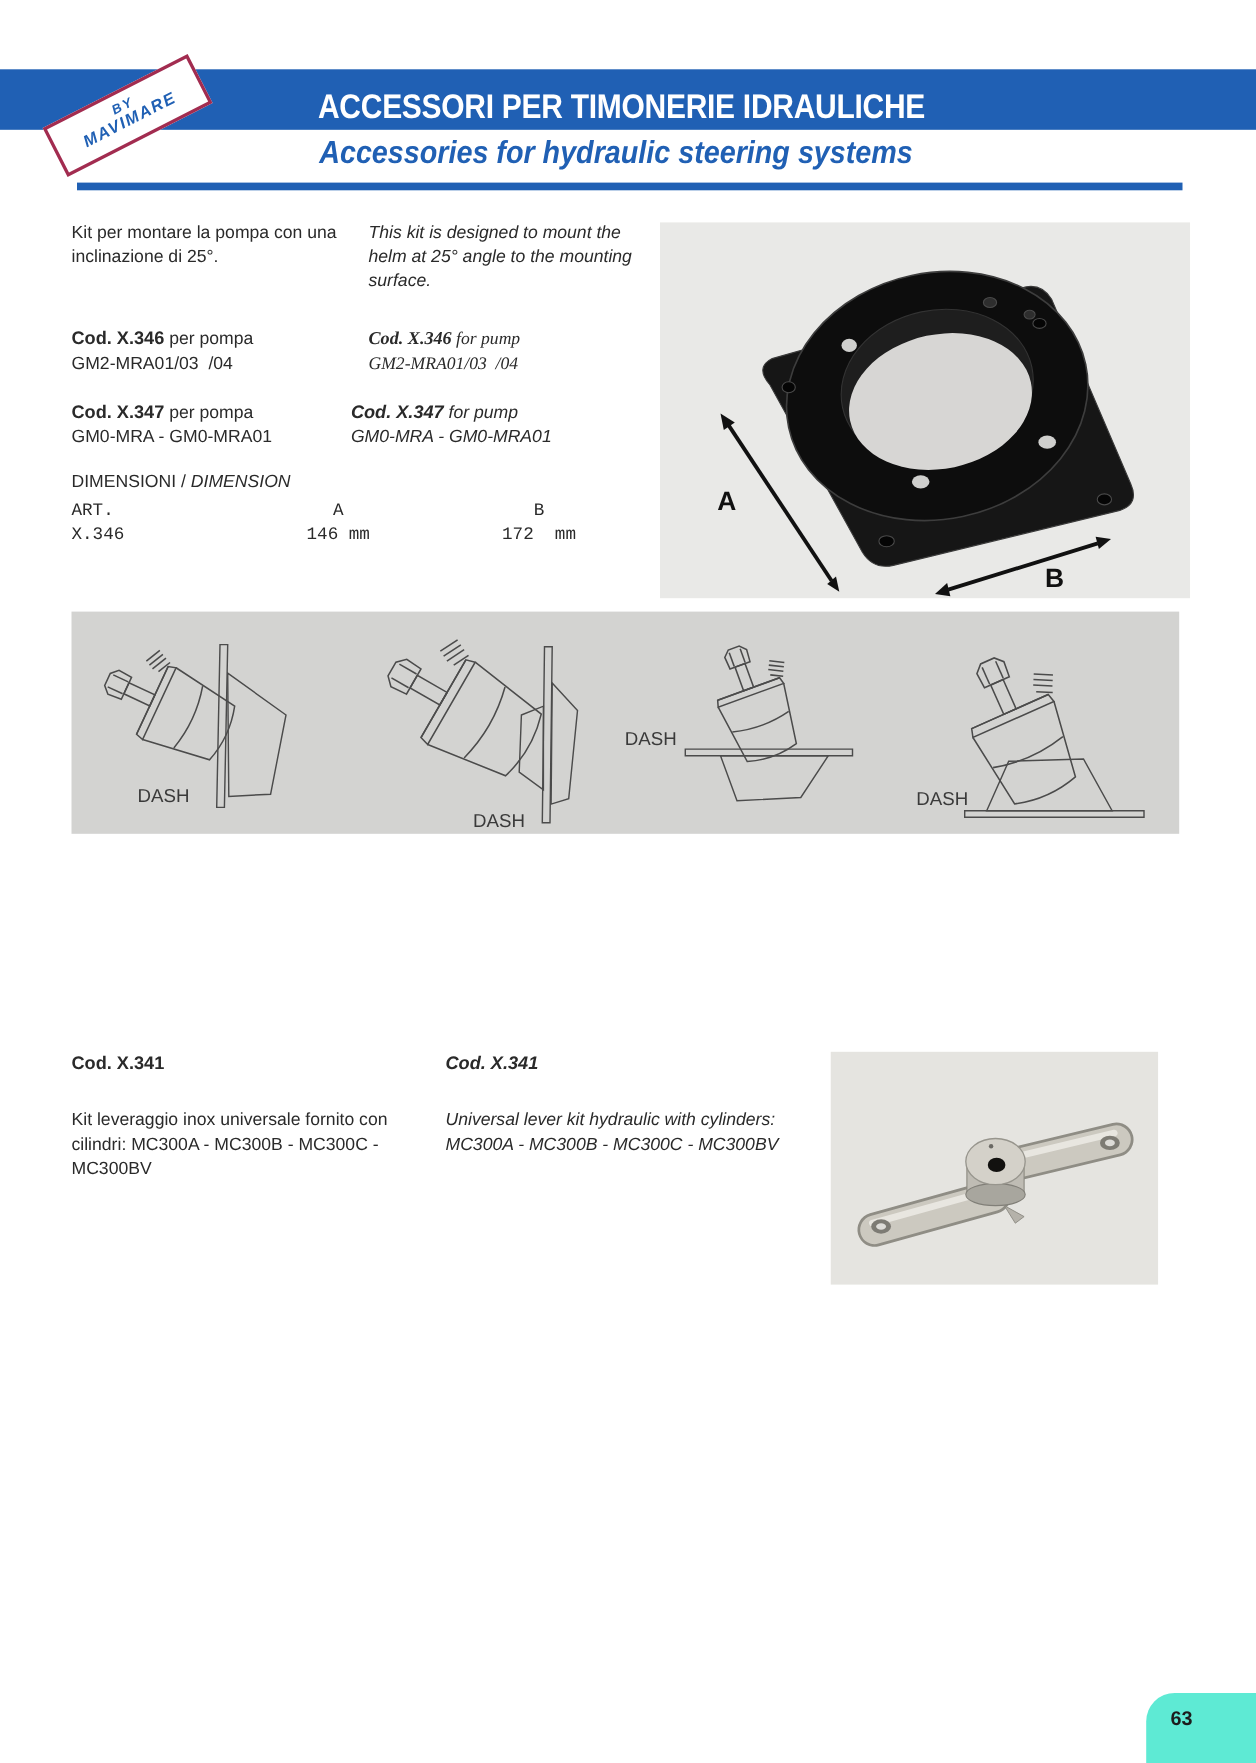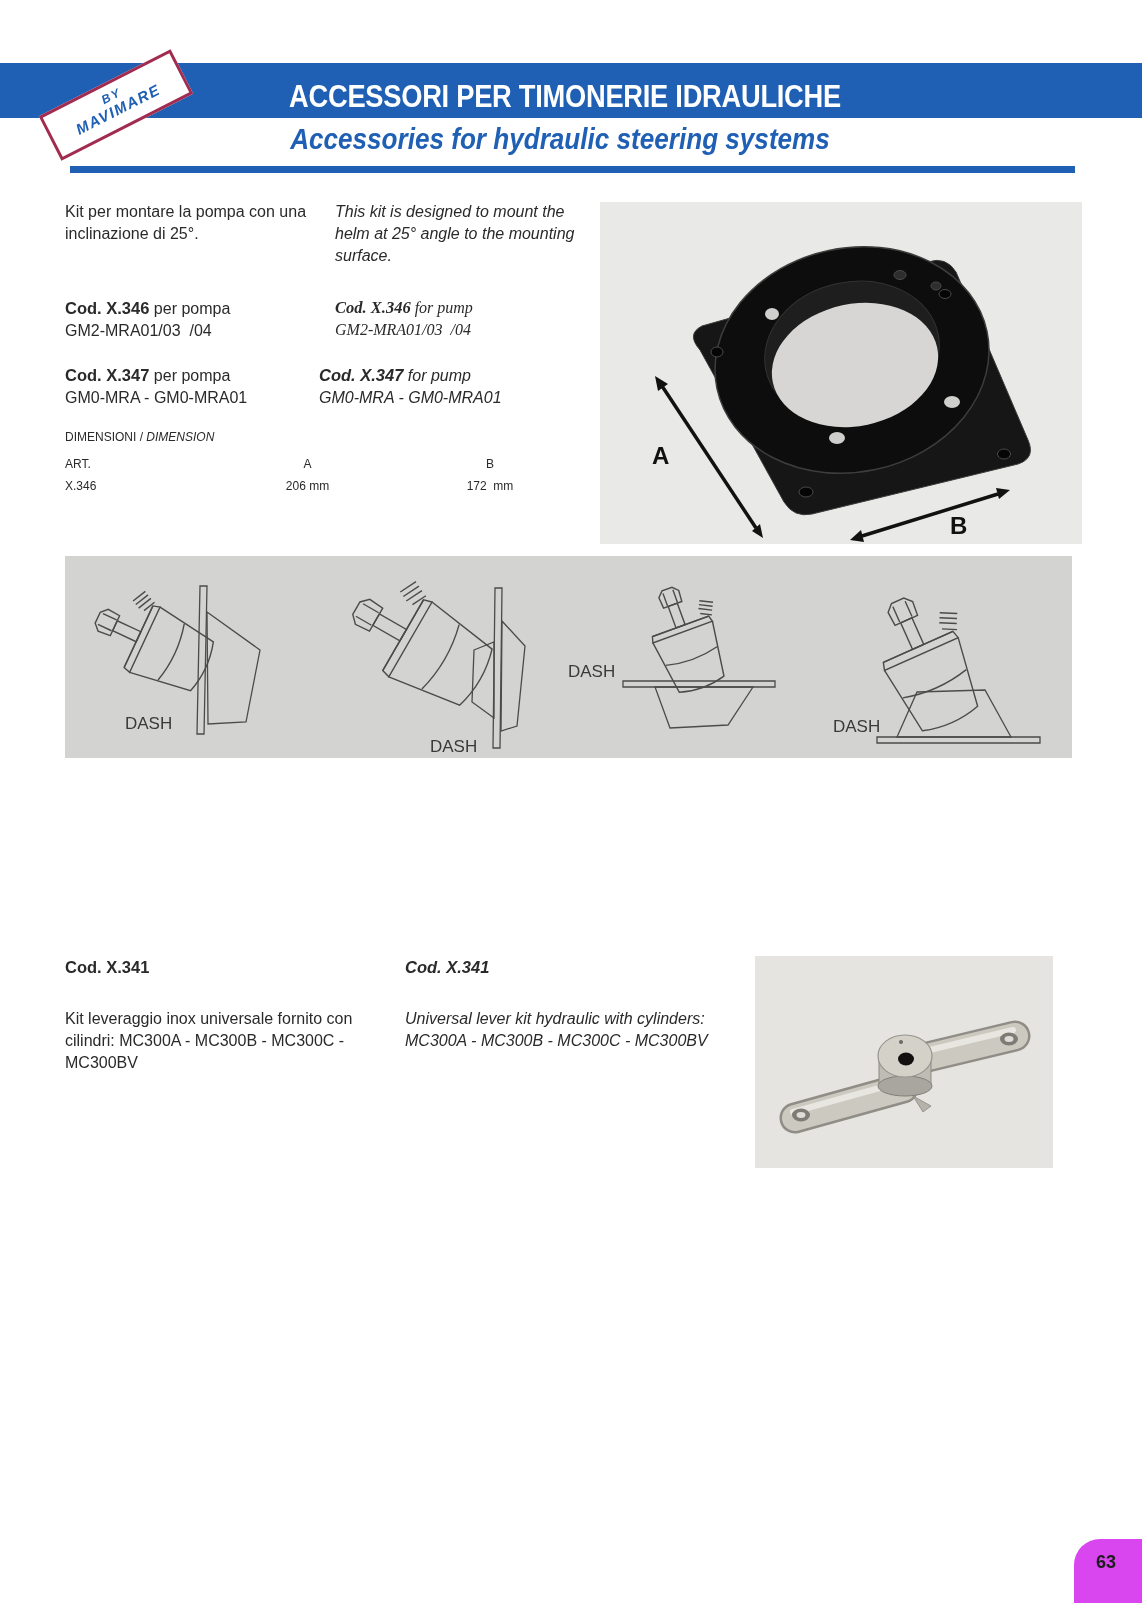--- a/index.html
+++ b/index.html
@@ -23,37 +23,37 @@
   .logo .l2{font-size:15px;letter-spacing:1.5px;}
 
   
   .txt{font-size:16px;line-height:22px;}
   .it{font-style:normal;}
   .en{font-style:italic;}
   .cod{font-weight:bold;font-size:16.5px;margin-top:44px;}
   p{margin:0;}
 
   
-  .dim-label{left:65px;top:430px;font-size:12px;}
-  .dim-table{left:65px;top:453px;font-size:12px;line-height:22px;}
+  .dim-label{left:65px;top:430px;font-size:16px;}
+  .dim-table{left:65px;top:453px;font-size:16px;line-height:22px;font-family:Liberation Mono, monospace;}
   .dim-row{display:flex;}
   .dc1{width:175px;text-align:left;}
   .dc2{width:135px;text-align:center;}
   .dc3{width:230px;text-align:center;white-space:pre;}
 
   
   .photo1{left:600px;top:202px;width:482px;height:342px;}
   .photo2{left:755px;top:956px;width:298px;height:212px;}
 
   
   .band{left:65px;top:556px;width:1007px;height:202px;background:#d3d3d1;}
   .band svg text{font-family:"Liberation Sans",sans-serif;font-size:17px;fill:#3a3a3a;}
 
   
-  .badge{right:0;bottom:0;width:68px;height:64px;background:#d946ef;border-top-left-radius:26px;}
+  .badge{right:0;bottom:0;width:68px;height:64px;background:#5eead4;border-top-left-radius:26px;padding-left:32px;}
   .badge span{position:absolute;left:22px;top:13px;font-size:18px;font-weight:bold;color:#1c1c1c;}
 </style>
 </head>
 <body>
 
 <svg width="0" height="0" style="position:absolute" aria-hidden="true">
   <defs>
     <g id="pump" fill="none" stroke="#4b4b4b" stroke-width="1.4">
       <polygon points="-11,-74 -12,-87 -6,-93 6,-93 12,-87 11,-74" vector-effect="non-scaling-stroke"></polygon>
       <line x1="-6" y1="-90" x2="-6" y2="-75" vector-effect="non-scaling-stroke"></line>
@@ -108,21 +108,21 @@
     <span class="en">DIMENSION</span>
   </div>
   <div class="abs dim-table">
     <div class="dim-row">
       <span class="dc1">ART.</span>
       <span class="dc2">A</span>
       <span class="dc3">B</span>
     </div>
     <div class="dim-row">
       <span class="dc1">X.346</span>
-      <span class="dc2">206 mm</span>
+      <span class="dc2">146 mm</span>
       <span class="dc3">172  mm</span>
     </div>
   </div>
 
   <svg class="abs photo1" viewBox="0 0 482 342">
     <rect x="0" y="0" width="482" height="342" fill="#e9e9e7"></rect>
 
     <path d="M100,148 Q86,132 102,124 L328,60 Q346,54 356,70 L428,238 Q436,256 418,262 L212,312 Q194,316 184,300 Z" fill="#161616" stroke="#3a3a3a" stroke-width="1"></path>
 
     <ellipse cx="252" cy="158" rx="138" ry="112" transform="rotate(-12 252 158)" fill="#0d0d0d" stroke="#3d3d3d" stroke-width="1.5"></ellipse>

